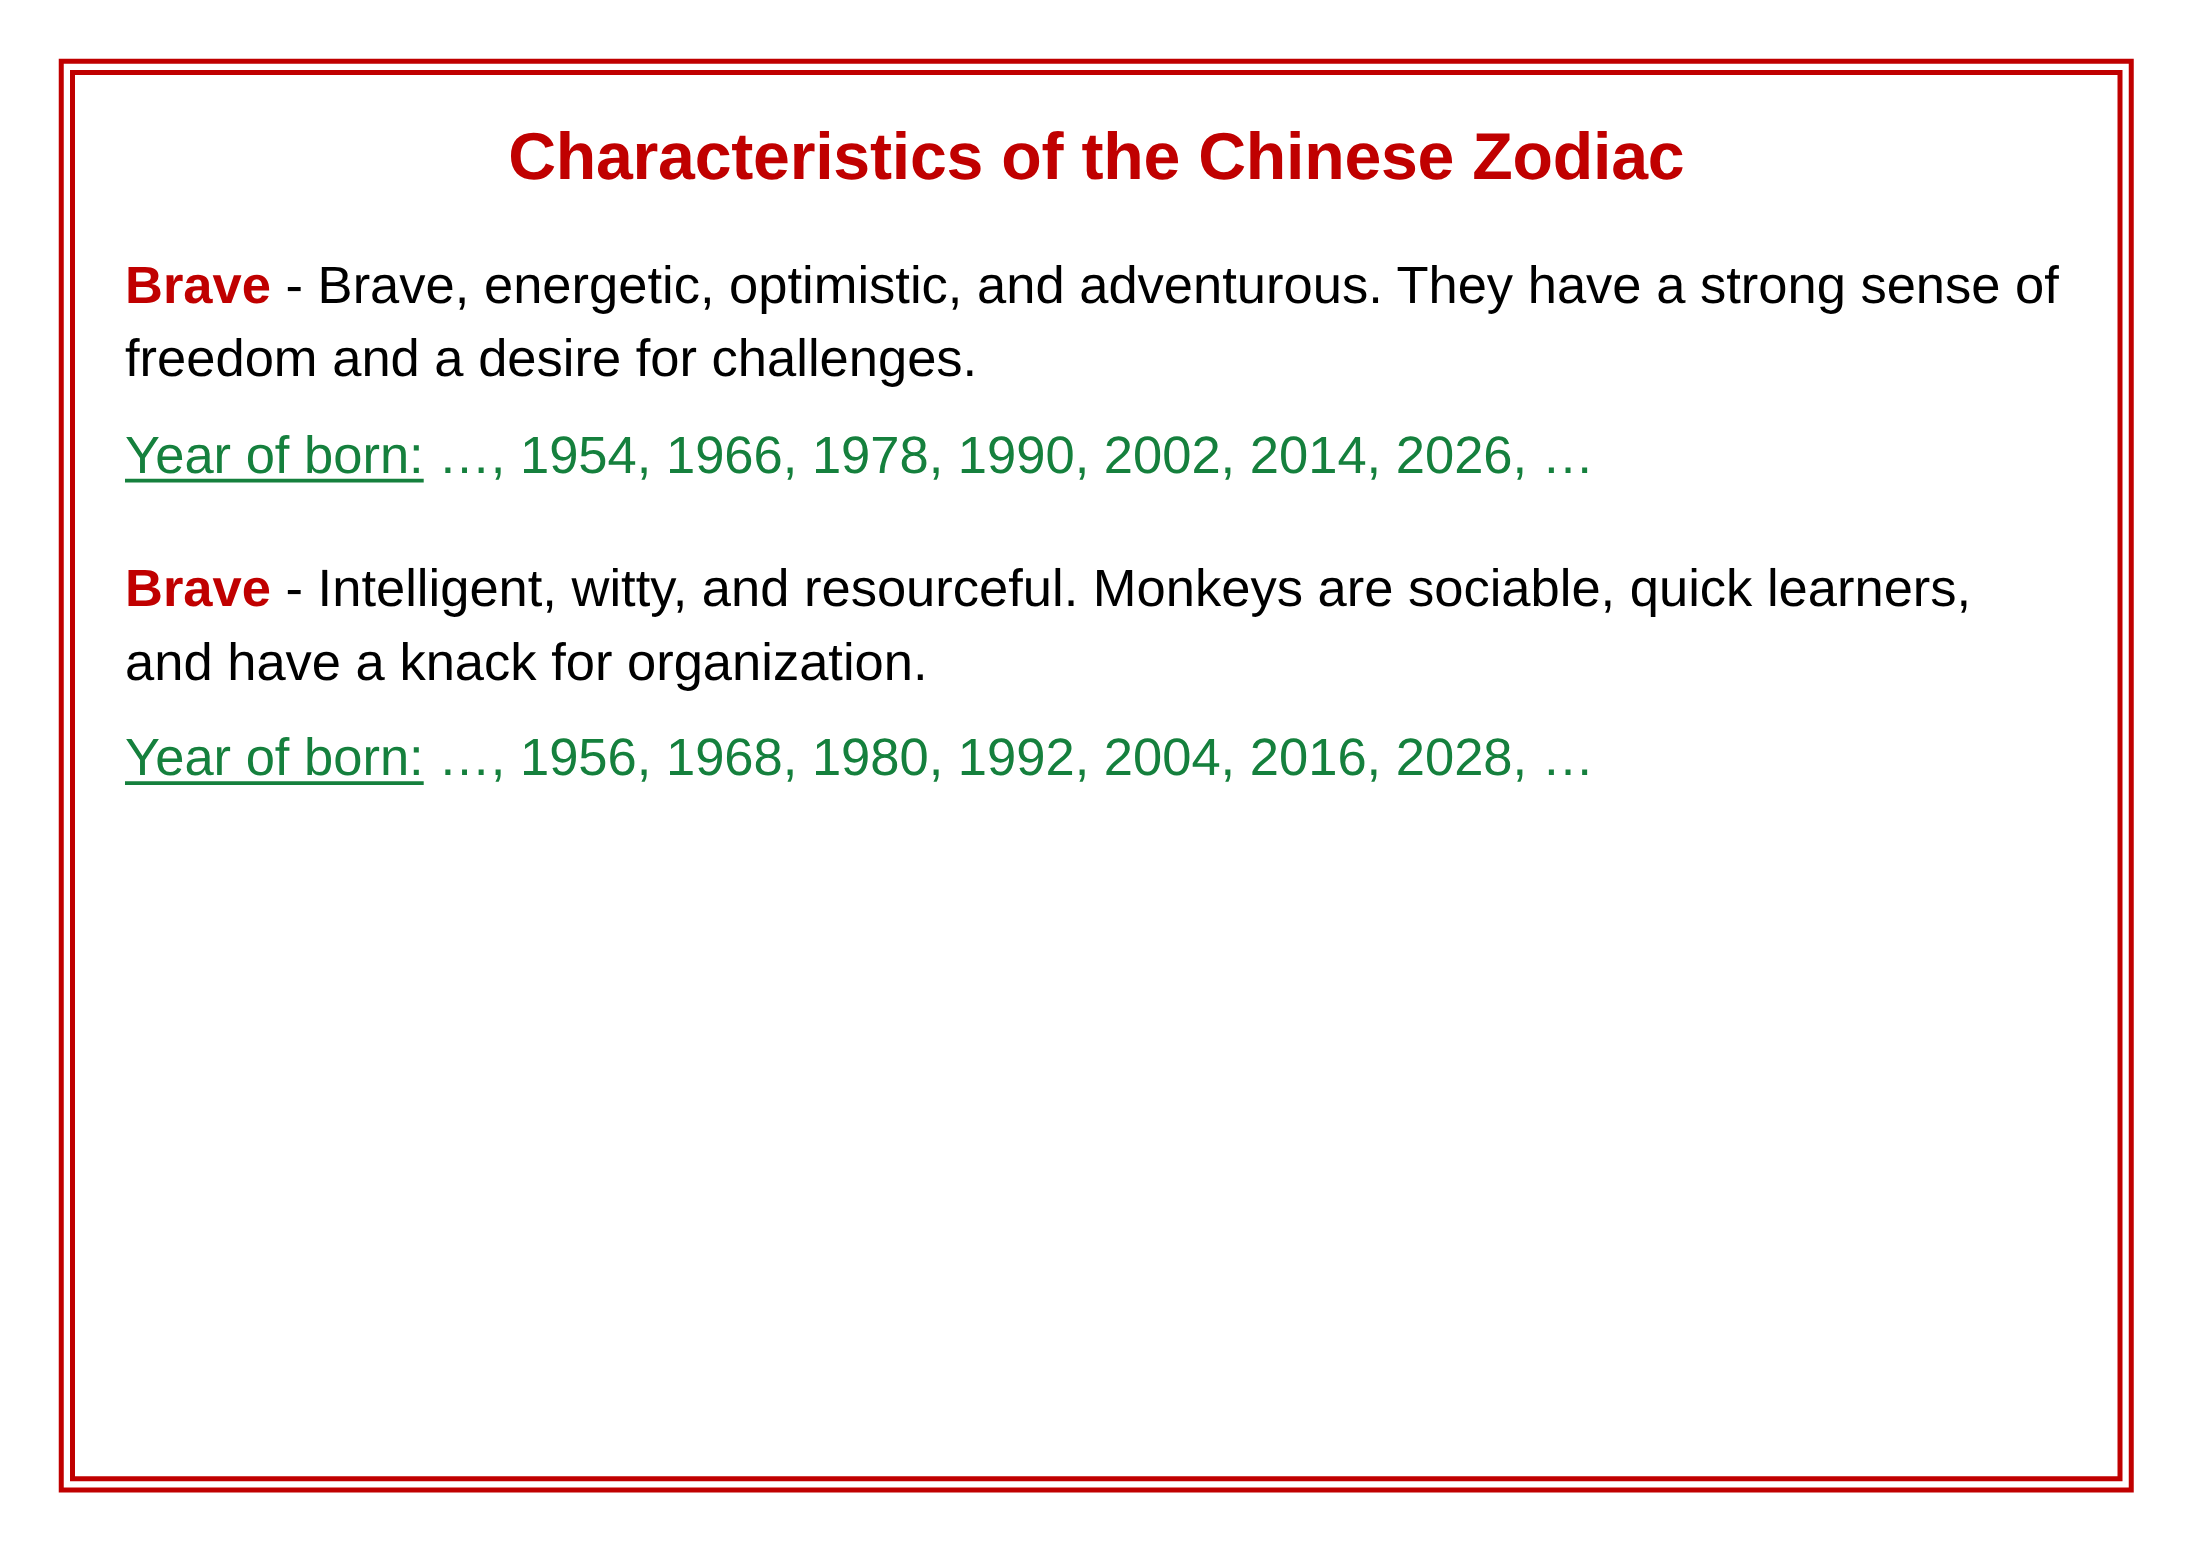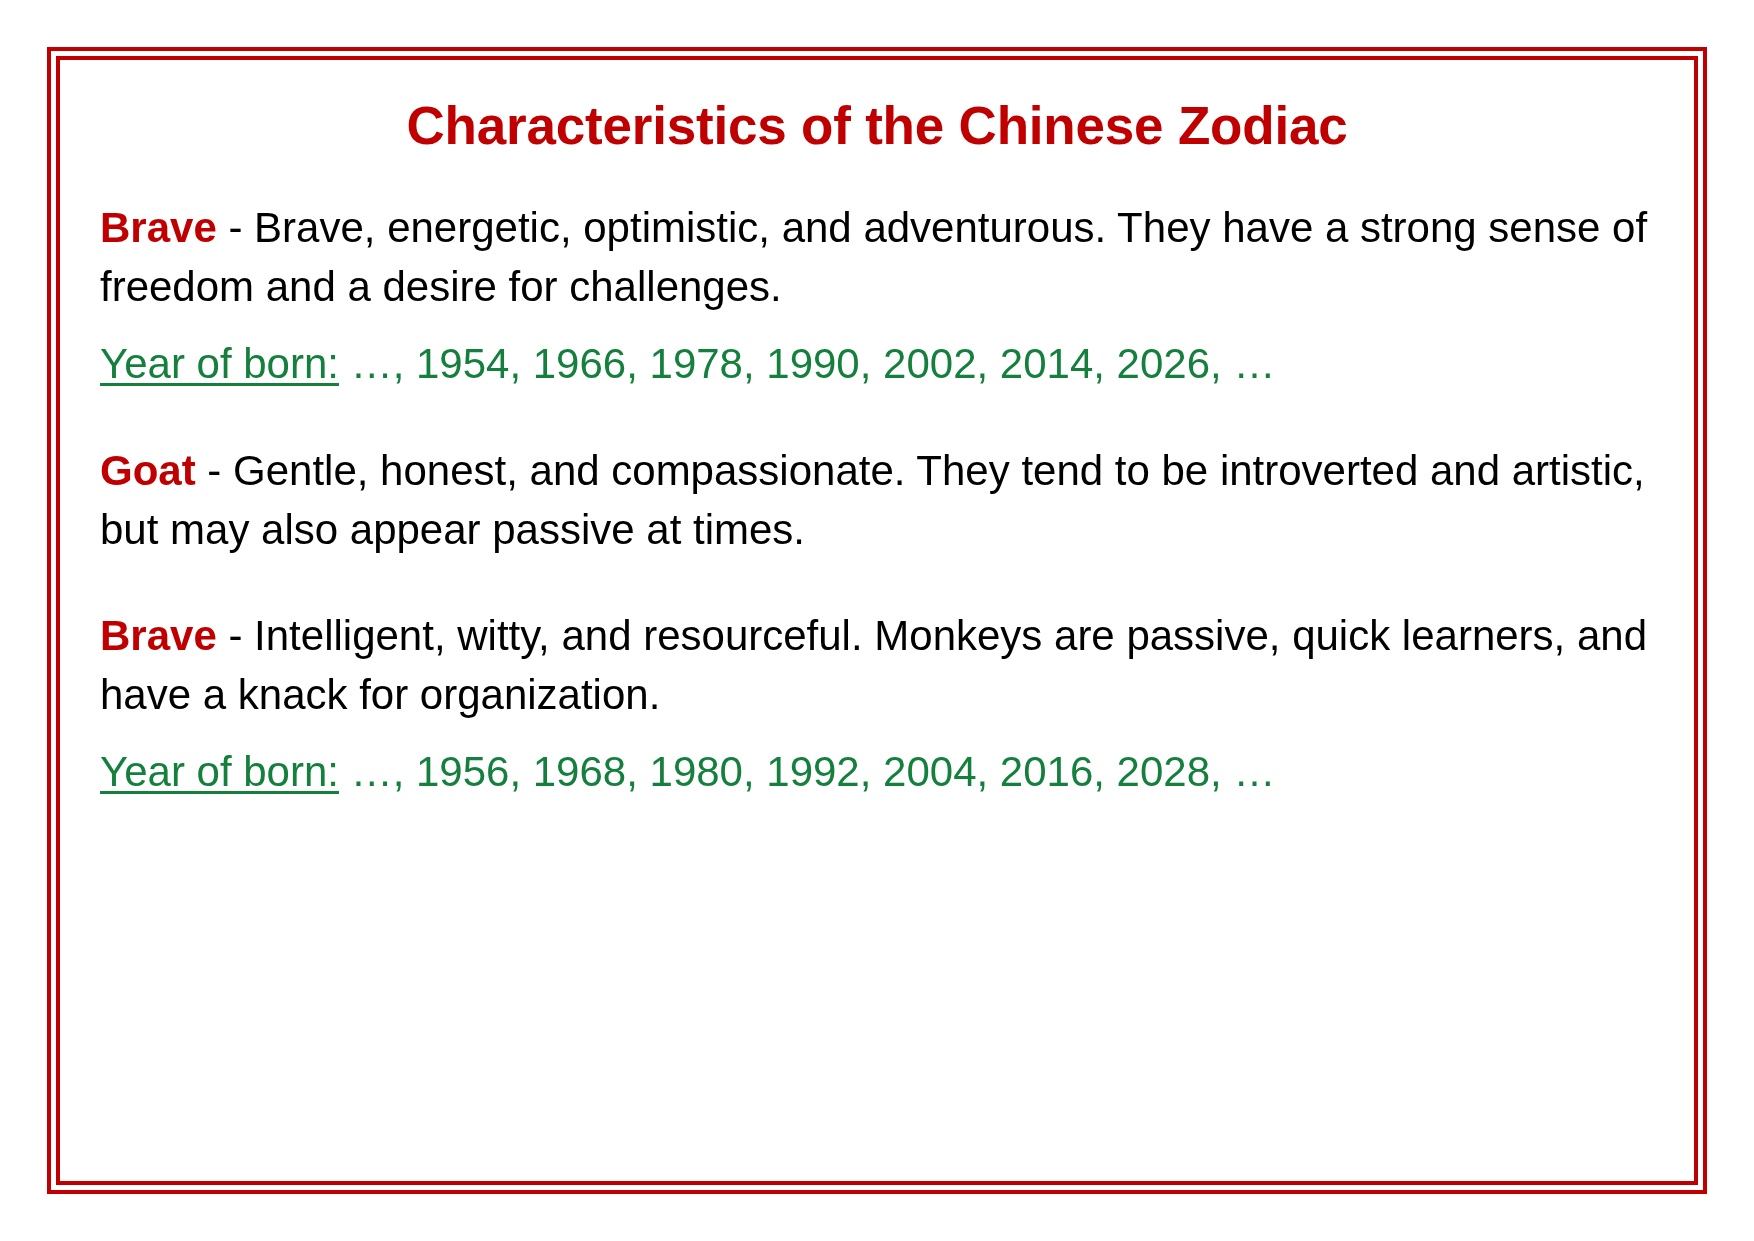--- a/index.html
+++ b/index.html
@@ -133,28 +133,25 @@
       <div class="zodiac-entry">
         <p class="entry-desc">
           <span class="animal-name">Brave</span><span> - </span><span>Brave, energetic, optimistic, and adventurous. They have a strong sense of freedom and a desire for challenges.</span>
         </p>
         <p class="entry-years">
           <span class="years-label">Year of born:</span><span> …, 1954, 1966, 1978, 1990, 2002, 2014, 2026, …</span>
         </p>
       </div>
 
       <div class="zodiac-entry">
-        <p class="entry-desc">
-          <span class="animal-name">Goat</span><span> - </span><span>Gentle, honest, and compassionate. They tend to be introverted and artistic, but may also appear passive at times.</span>
-        </p>
       </div>
 
       <div class="zodiac-entry">
         <p class="entry-desc">
-          <span class="animal-name">Brave</span><span> - </span><span>Intelligent, witty, and resourceful. Monkeys are passive, quick learners, and have a knack for organization.</span>
+          <span class="animal-name">Brave</span><span> - </span><span>Intelligent, witty, and resourceful. Monkeys are sociable, quick learners, and have a knack for organization.</span>
         </p>
         <p class="entry-years">
           <span class="years-label">Year of born:</span><span> …, 1956, 1968, 1980, 1992, 2004, 2016, 2028, …</span>
         </p>
       </div>
 
     </div>
   </div>
 </div>
 

